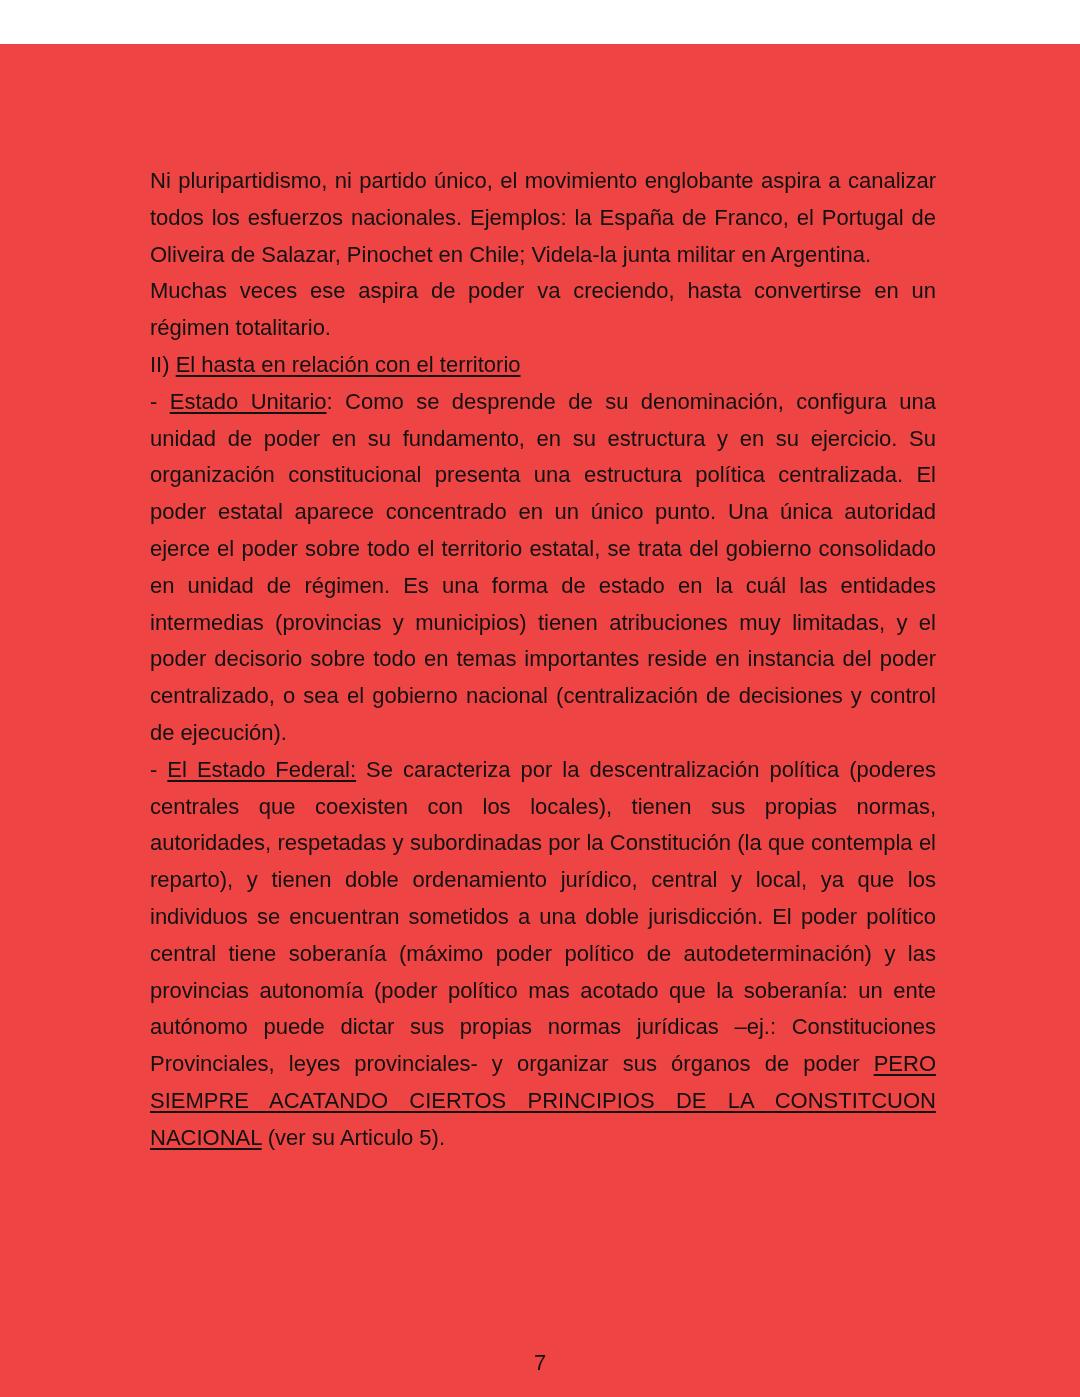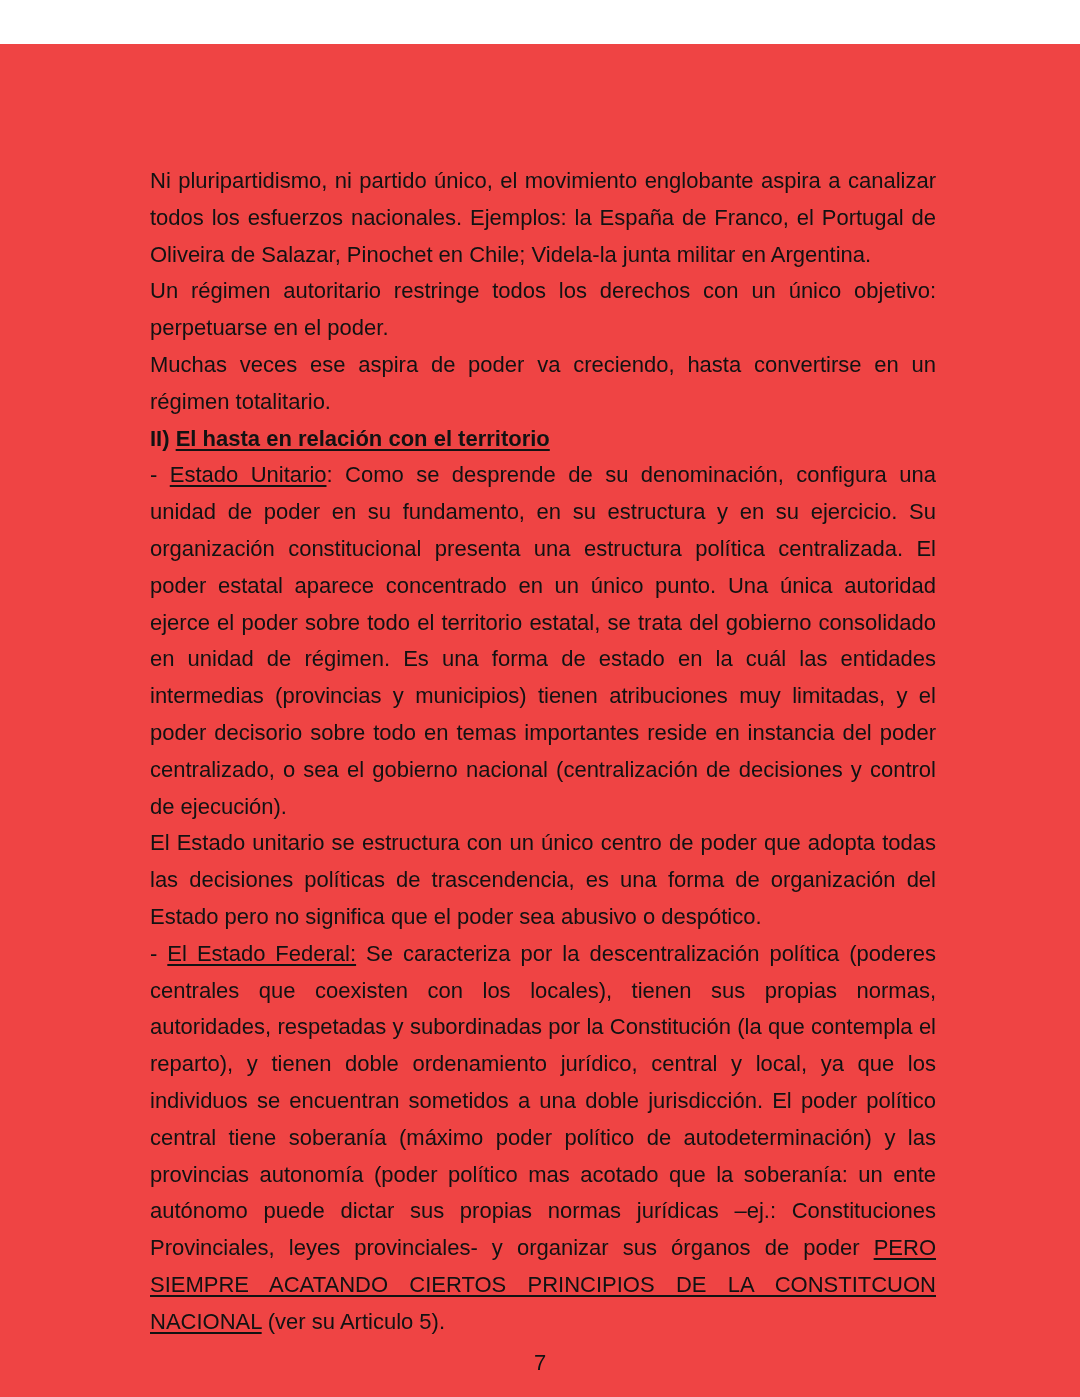--- a/index.html
+++ b/index.html
@@ -23,21 +23,21 @@
     width: 786px;
     font-size: 22px;
     line-height: 36.8px;
     text-align: justify;
   }
   .para {
     margin: 0;
     padding: 0;
   }
   .run-bold {
-    font-weight: bold;
+    font-weight: normal;
   }
   .run-underline {
     text-decoration: underline;
     text-decoration-thickness: 1.5px;
     text-underline-offset: 3px;
   }
   .footer {
     position: absolute;
     left: 0;
     top: 1305px;
@@ -46,23 +46,21 @@
     font-size: 22px;
     line-height: 28px;
   }
 </style>
 </head>
 <body>
 
 <div class="page" style="background: #ef4444; color: rgb(18, 18, 18); margin-top: 44px;">
   <div class="content">
       <p class="para"><span>Ni pluripartidismo, ni partido único, el movimiento englobante aspira a canalizar todos los esfuerzos nacionales. Ejemplos: la España de Franco, el Portugal de Oliveira de Salazar, Pinochet en Chile; Videla-la junta militar en Argentina.</span></p>
-      <p class="para"><span>Un régimen autoritario restringe todos los derechos con un único objetivo: perpetuarse en el poder.</span></p>
       <p class="para"><span>Muchas veces ese aspira de poder va creciendo, hasta convertirse en un régimen totalitario.</span></p>
       <p class="para"><span class="run-bold">II) </span><span class="run-bold run-underline">El hasta en relación con el territorio</span></p>
       <p class="para"><span>- </span><span class="run-underline">Estado Unitario</span><span>: Como se desprende de su denominación, configura una unidad de poder en su fundamento, en su estructura y en su ejercicio. Su organización constitucional presenta una estructura política centralizada. El poder estatal aparece concentrado en un único punto. Una única autoridad ejerce el poder sobre todo el territorio estatal, se trata del gobierno consolidado en unidad de régimen. Es una forma de estado en la cuál las entidades intermedias (provincias y municipios) tienen atribuciones muy limitadas, y el poder decisorio sobre todo en temas importantes reside en instancia del poder centralizado, o sea el gobierno nacional (centralización de decisiones y control de ejecución).</span></p>
-      <p class="para"><span>El Estado unitario se estructura con un único centro de poder que adopta todas las decisiones políticas de trascendencia, es una forma de organización del Estado pero no significa que el poder sea abusivo o despótico.</span></p>
       <p class="para"><span>- </span><span class="run-underline">El Estado Federal:</span><span> Se caracteriza por la descentralización política (poderes centrales que coexisten con los locales), tienen sus propias normas, autoridades, respetadas y subordinadas por la Constitución (la que contempla el reparto), y tienen doble ordenamiento jurídico, central y local, ya que los individuos se encuentran sometidos a una doble jurisdicción. El poder político central tiene soberanía (máximo poder político de autodeterminación) y las provincias autonomía (poder político mas acotado que la soberanía: un ente autónomo puede dictar sus propias normas jurídicas –ej.: Constituciones Provinciales, leyes provinciales- y organizar sus órganos de poder </span><span class="run-underline">PERO SIEMPRE ACATANDO CIERTOS PRINCIPIOS DE LA CONSTITCUON NACIONAL</span><span> (ver su Articulo 5).</span></p>
     </div>
   <div class="footer">
     <span>7</span>
   </div>
 </div>
 
 </body></html>

